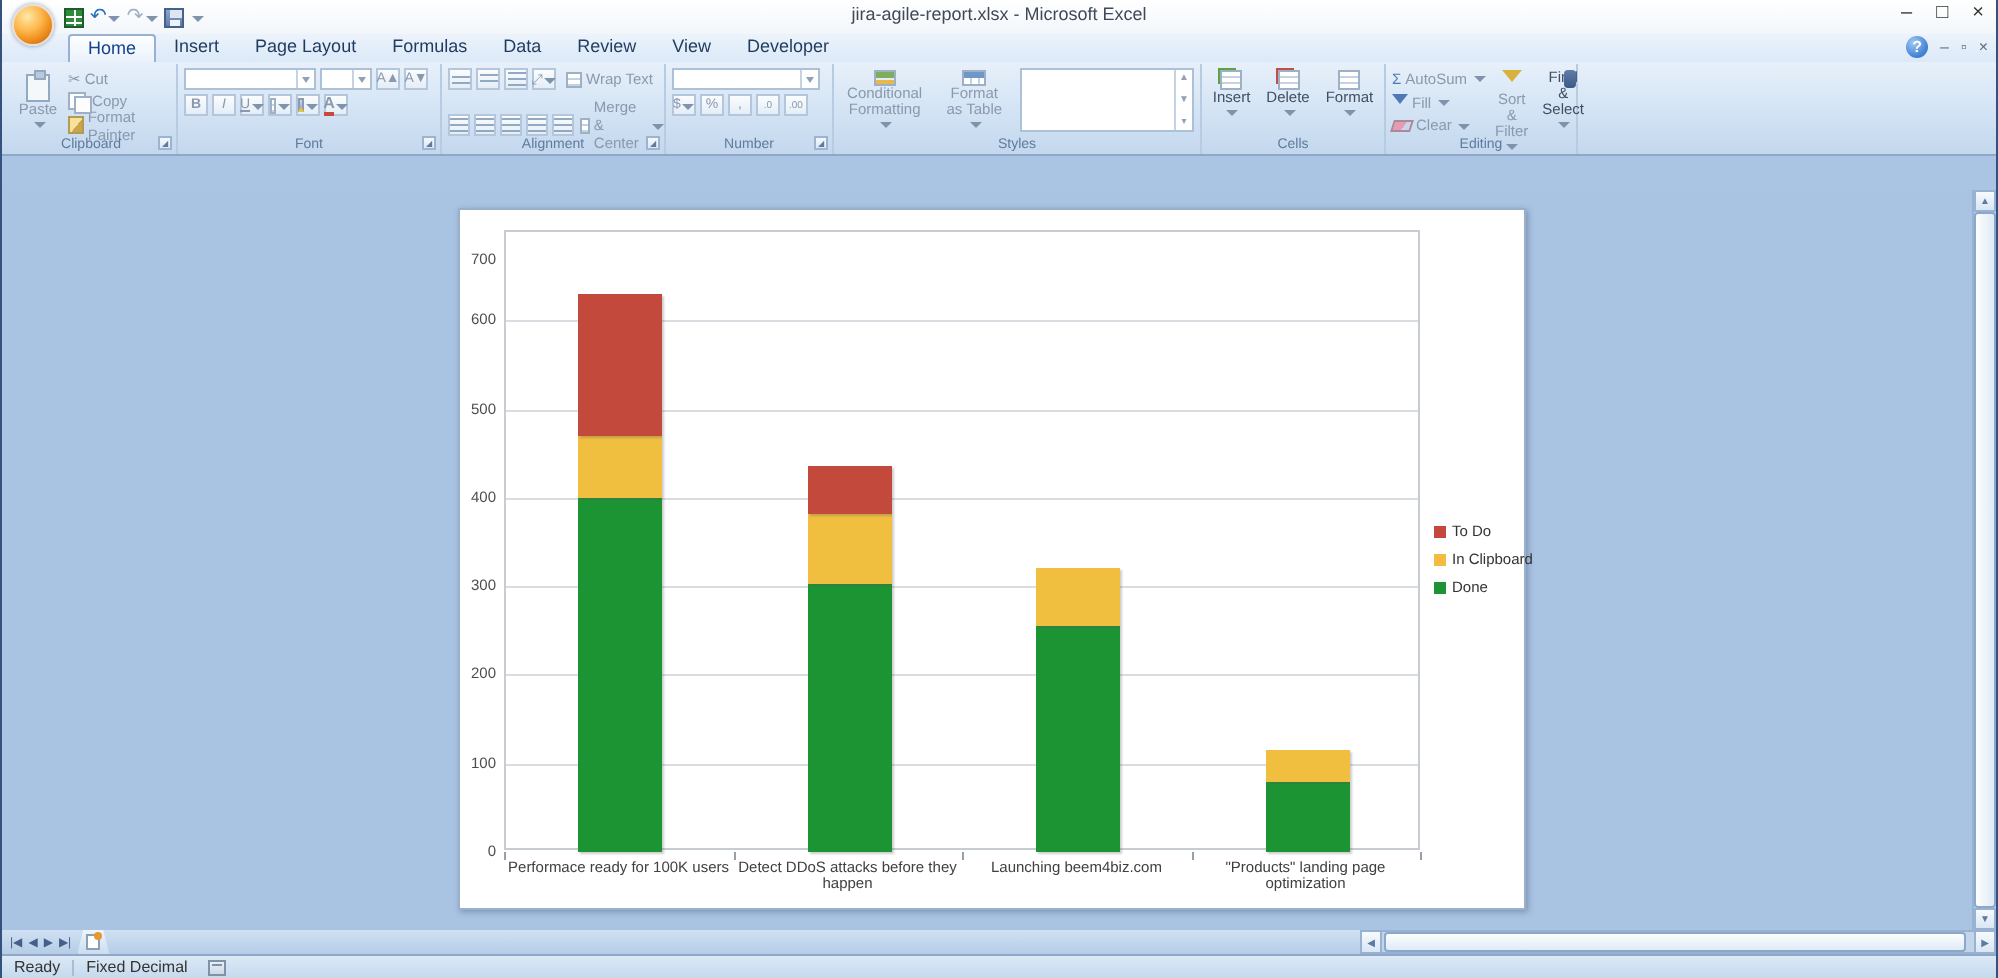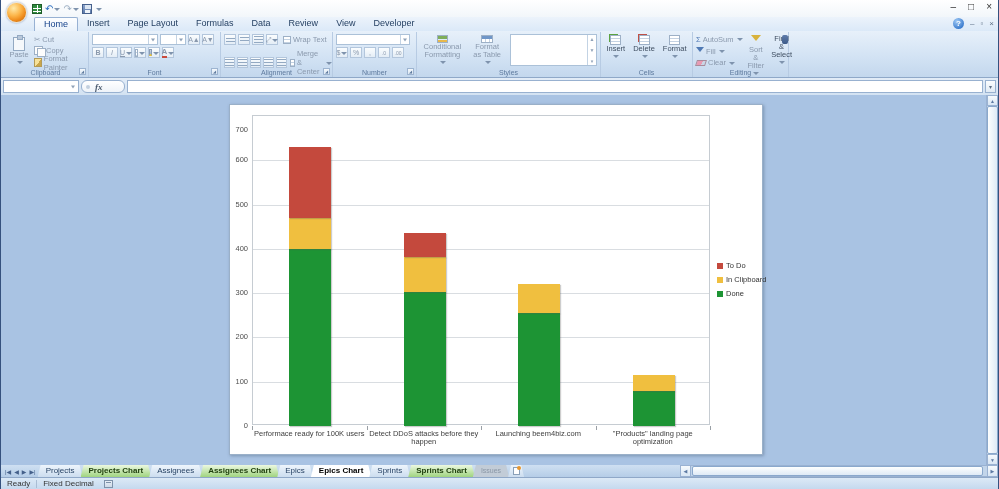--- a/index.html
+++ b/index.html
@@ -161,20 +161,21 @@
           <span>↶</span>
         </span>
       <span class="qat-btn dim dd">
           <span>↷</span>
         </span>
       <span class="qat-btn">
           <span class="disk-icon"></span>
         </span>
       <span class="qat-btn dd"></span>
     </div>
+    <div class="title-text">jira-agile-report.xlsx - Microsoft Excel</div>
     <div class="win-controls">
       <span>–</span>
       <span>□</span>
       <span>×</span>
     </div>
   </div>
 
   <div class="tabrow">
     <div id="ribbon-tabs">
         <div class="rtab active">Home</div>
@@ -393,31 +394,20 @@
         <div class="bigbtn" style="color:#3f4e61">
           <span class="binoc"></span>
           <span>Find &amp;</span>
           <span class="dd">Select</span>
         </div>
       </div>
       <div class="glabel">Editing</div>
     </div>
   </div>
 
-  <div class="formulabar">
-    <div class="namebox">
-        <span class="ca"></span>
-      </div>
-    <div class="fxpill">
-      <span class="fxdot"></span>
-      <span class="fx">fx</span>
-    </div>
-    <div class="formulainput"></div>
-    <div class="fb-expand">▾</div>
-  </div>
 
   <div class="workarea">
     <div class="chart-sheet" id="chart-sheet">
       <div class="plot" id="plot">
           <div class="gridline" style="top: 265.714px;"></div>
           <div class="gridline" style="top: 221.429px;"></div>
           <div class="gridline" style="top: 177.143px;"></div>
           <div class="gridline" style="top: 132.857px;"></div>
           <div class="gridline" style="top: 88.5714px;"></div>
           <div class="gridline" style="top: 44.2857px;"></div>
@@ -473,31 +463,20 @@
     </div>
   </div>
 
   <div class="tabbar">
     <div class="tabnav">
       <span>|◀</span>
       <span>◀</span>
       <span>▶</span>
       <span>▶|</span>
     </div>
-    <div id="sheet-tabs">
-        <div class="stab normal">Projects</div>
-        <div class="stab chart">Projects Chart</div>
-        <div class="stab normal">Assignees</div>
-        <div class="stab chart">Assignees Chart</div>
-        <div class="stab normal">Epics</div>
-        <div class="stab active">Epics Chart</div>
-        <div class="stab normal">Sprints</div>
-        <div class="stab chart">Sprints Chart</div>
-        <div class="stab dimmed">Issues</div>
-      </div>
     <div class="insert-sheet">
         <i></i>
       </div>
     <div class="hscroll">
       <div class="hs-btn">◀</div>
       <div class="hs-track">
           <div class="hs-thumb"></div>
         </div>
       <div class="hs-btn">▶</div>
     </div>

